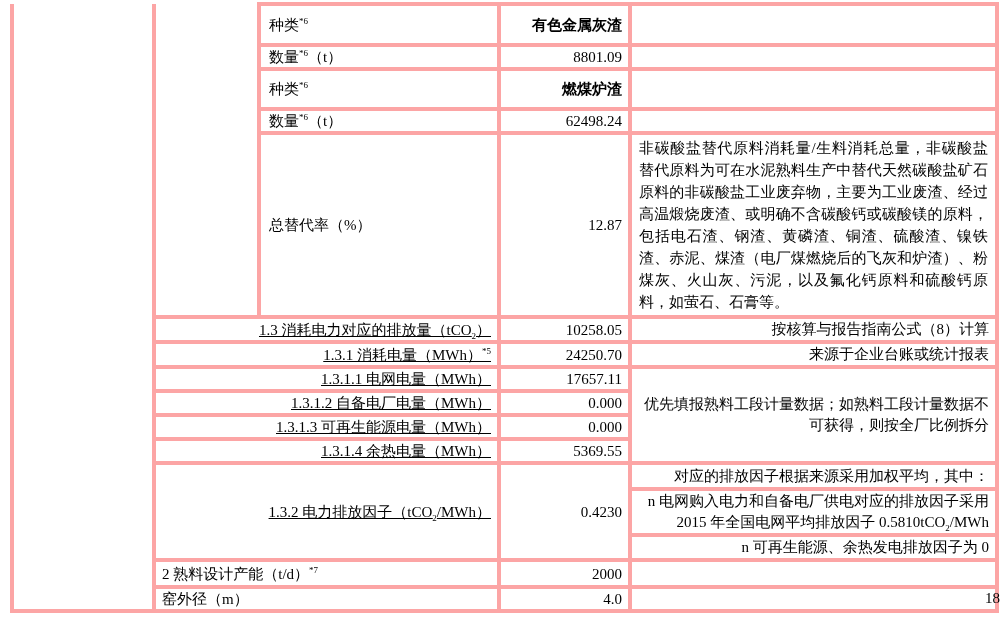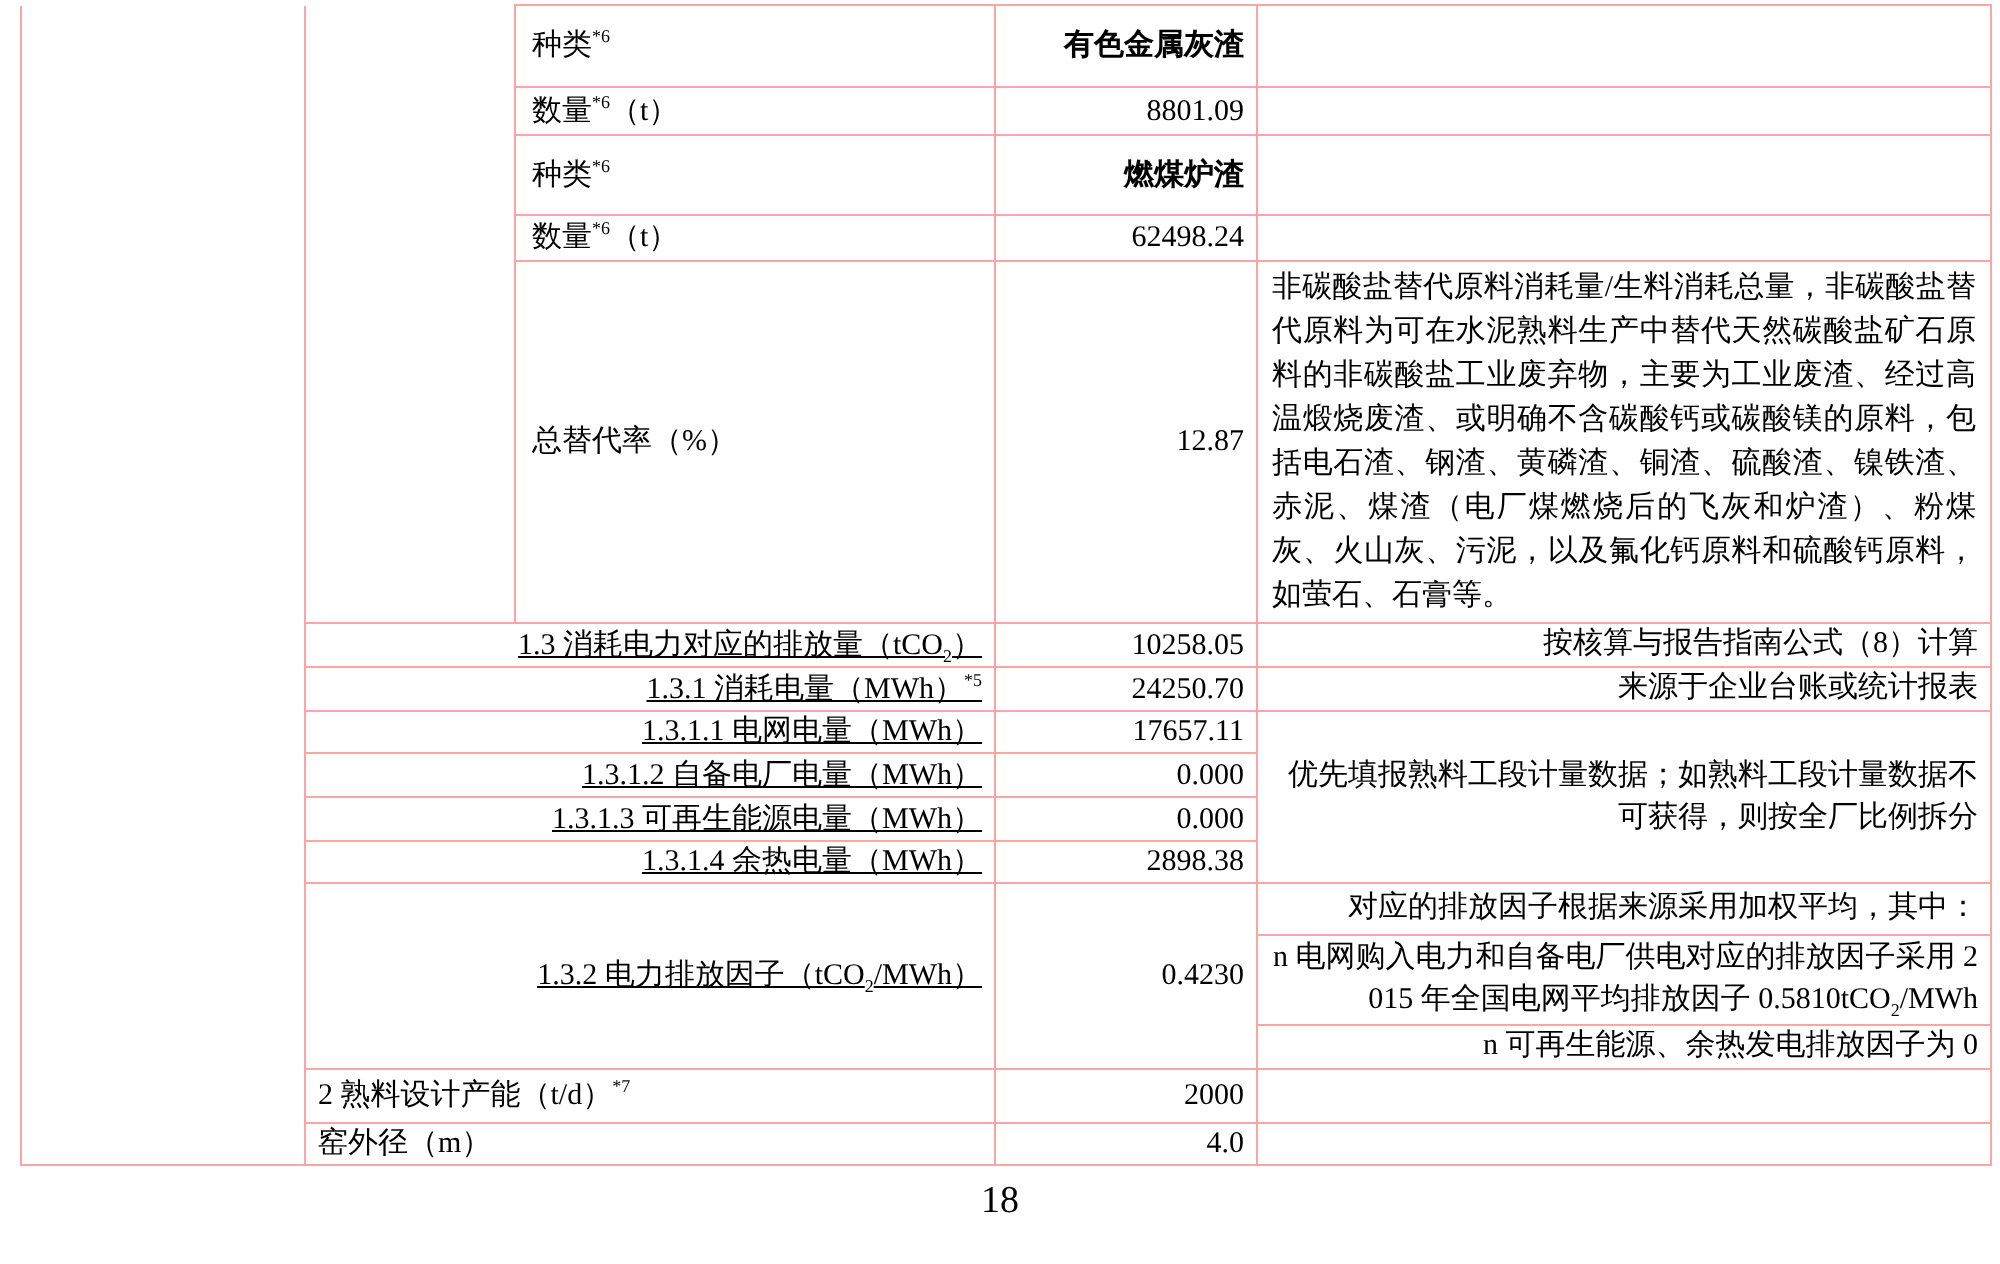--- a/index.html
+++ b/index.html
@@ -1,32 +1,32 @@
 <!DOCTYPE html>
 <html lang="zh"><head>
 <meta charset="utf-8">
 <style>
   * { margin:0; padding:0; box-sizing:border-box; }
   html,body { width:1000px; height:632px; background:#ffffff; color:#000;
     font-family:"Liberation Serif","DejaVu Serif",serif; }
   .sheet { position:absolute; left:10px; top:2px; }
   table { border-collapse:collapse; table-layout:fixed; width:985px; }
-  td { border:1px solid #fca5a5; font-size:15px; line-height:20px;
+  td { border:4px solid #fca5a5; font-size:15px; line-height:20px;
        padding:0 6px; vertical-align:middle; overflow:hidden; word-break:break-all; }
   td.no-top { border-top:none; }
   .lbl { text-align:left; padding-left:8px; }
   .ctr { text-align:right;text-decoration:underline; }
   .val { text-align:right; }
   .bold { font-weight:bold; }
   .remark { text-align:right; line-height:21px; }
   .justify { text-align:justify; line-height:22px; padding:2px 7px; vertical-align:top; }
   sup { font-size:9px; line-height:0; }
   sub { font-size:9px; line-height:0; }
-  .pagenum { position:absolute; left:0; width:1000px; top:590px; text-align:center;
-             font-size:19px; }
+  .pagenum { position:absolute; left:0; width:1000px; top:590px; text-align:right;
+             font-size:15px; }
 </style>
 </head>
 <body>
 
 <div class="sheet">
 <table>
   <colgroup>
     <col style="width:142px">
         <col style="width:105px">
         <col style="width:240px">
@@ -90,21 +90,21 @@
     <td class="val">0.000</td>
   </tr>
 
   <tr style="height:22px">
     <td class="ctr" colspan="2">1.3.1.3 可再生能源电量（MWh）</td>
     <td class="val">0.000</td>
   </tr>
 
   <tr style="height:21px">
     <td class="ctr" colspan="2">1.3.1.4 余热电量（MWh）</td>
-    <td class="val">2898.38</td>
+    <td class="val">5369.55</td>
   </tr>
 
   <tr style="height:26px">
     <td class="ctr" colspan="2" rowspan="3"><span>1.3.2 电力排放因子（tCO</span><sub>2</sub><span>/MWh）</span></td>
     <td class="val" rowspan="3">0.4230</td>
     <td class="remark">对应的排放因子根据来源采用加权平均，其中：</td>
   </tr>
 
   <tr style="height:45px">
     <td class="remark"><span>n 电网购入电力和自备电厂供电对应的排放因子采用 2015 年全国电网平均排放因子 0.5810tCO</span><sub>2</sub><span>/MWh</span></td>

